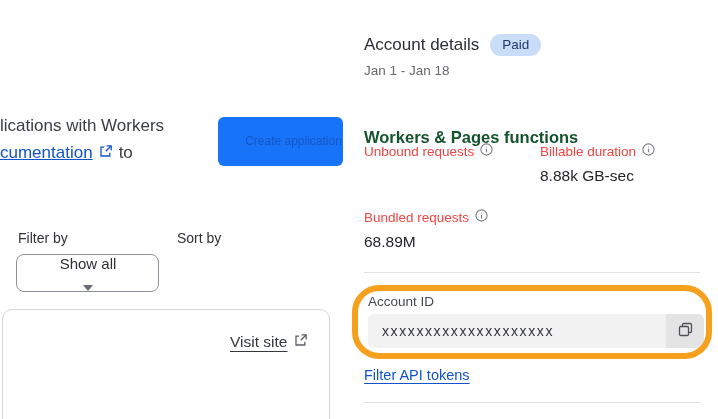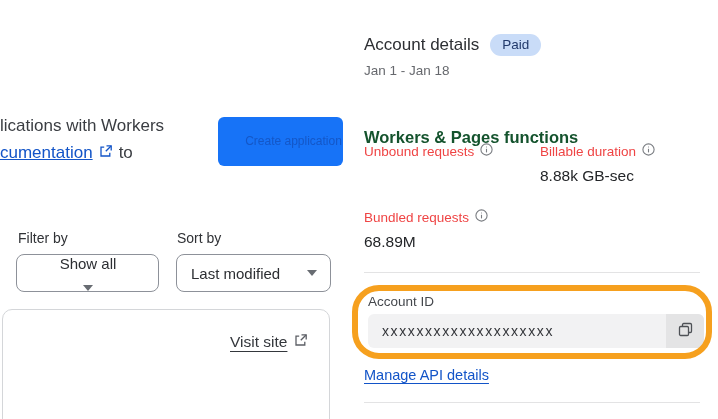--- a/index.html
+++ b/index.html
@@ -91,24 +91,20 @@
 
   <button class="create-btn">Create application</button>
 
   <div class="field-label lbl-filter">Filter by</div>
   <div class="dropdown dd-filter">
     <span>Show all</span>
     <span class="chev"></span>
   </div>
 
   <div class="field-label lbl-sort">Sort by</div>
-  <div class="dropdown dd-sort">
-    <span>Last modified</span>
-    <span class="chev"></span>
-  </div>
 
   <div class="project-card">
     <div class="visit-site">
       <a>Visit site</a>
       <span>
         <svg width="14" height="14" viewBox="0 0 14 14" fill="none" stroke="#5c5f65" stroke-width="1.3">
           <path d="M5.2 3.2 H2 V12 H10.8 V8.8"></path>
           <path d="M7.5 1.8 H12.2 V6.5"></path>
           <path d="M12 2 L6.8 7.2"></path>
         </svg>
@@ -172,19 +168,19 @@
     <button class="copy-btn">
       <span>
         <svg width="17" height="17" viewBox="0 0 17 17" fill="none" stroke="#4e5156" stroke-width="1.3">
           <rect x="5.5" y="2.5" width="9" height="9" rx="1.2"></rect>
           <rect x="2.5" y="5.5" width="9" height="9" rx="1.2" fill="#e4e4e5"></rect>
         </svg>
       </span>
     </button>
   </div>
 
-  <a class="manage-link">Manage API details</a>
+  <a class="manage-link">Filter API tokens</a>
 
   <div class="divider div-2"></div>
 
   <div class="highlight-ring"></div>
 
 </div>
 
 </body></html>

